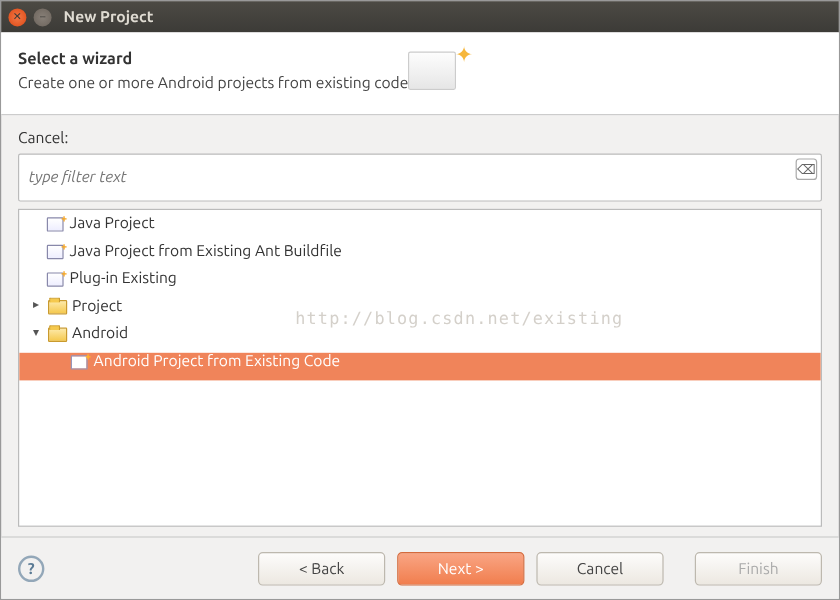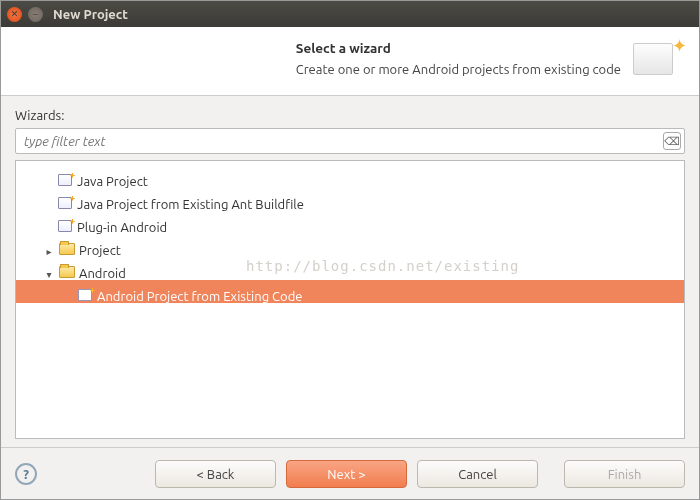--- a/index.html
+++ b/index.html
@@ -6,53 +6,53 @@
 body { background: #f0f0f0; width: 700px; height: 500px; overflow: hidden; }
 
 .window { width: 700px; height: 500px; background: #f2f1f0; display: flex; flex-direction: column; border: 1px solid #999; }
 
 .titlebar { height: 26px; background: linear-gradient(#4c4a44, #3c3b37); display: flex; align-items: center; padding: 0 6px; gap: 6px; }
 .win-btn { width: 15px; height: 15px; border-radius: 50%; display: flex; align-items: center; justify-content: center; font-size: 9px; color: #3a3a36; }
 .win-close { background: radial-gradient(#f07746, #dd4814); }
 .win-min { background: radial-gradient(#888078, #6b635b); }
 .title-text { color: #dfdbd2; font-size: 13px; font-weight: bold; margin-left: 4px; }
 
-.header { background: #fff; padding: 10px 14px 16px; border-bottom: 1px solid #ccc; display: flex; justify-content: flex-end; align-items: center; gap: 12px; }
+.header { background: #fff; padding: 10px 14px 16px; border-bottom: 1px solid #ccc; display: flex; justify-content: flex-start; align-items: center; }
 .header-text h3 { font-size: 13.5px; font-weight: bold; color: #333; margin-bottom: 6px; }
 .header-text p { font-size: 13px; color: #444; }
 .header-icon { width: 52px; height: 42px; position: relative; }
 .header-icon .box { position: absolute; width: 40px; height: 32px; background: linear-gradient(#fdfdfd, #e6e6e6); border: 1px solid #ccc; border-radius: 2px; top: 6px; left: 0; }
 .header-icon .star { position: absolute; right: -2px; top: -2px; color: #f6b73c; font-size: 18px; }
 
 .body { flex: 1; padding: 12px 14px 8px; display: flex; flex-direction: column; gap: 6px; overflow: hidden; }
 .wizards-label { font-size: 13px; color: #333; }
 .filter-wrap { position: relative; }
-.filter { width: 100%; height: 26px; border: 1px solid #bbb; border-radius: 2px; padding: 0 26px 0 8px; font-size: 13px; color: #999; background: #fff; font-style: italic; }
+.filter { width: 100%; height: 40px; border: 1px solid #bbb; border-radius: 2px; padding: 0 26px 0 8px; font-size: 13px; color: #999; background: #fff; font-style: italic; }
 .filter-clear { position: absolute; right: 4px; top: 4px; width: 18px; height: 18px; display: flex; align-items: center; justify-content: center; font-size: 11px; color: #666; border: 1px solid #aaa; border-radius: 3px; cursor: pointer; }
 
 .tree { flex: 1; background: #fff; border: 1px solid #bbb; overflow-y: auto; font-size: 13px; color: #333; padding-top: 4px; }
-.tree-row { display: flex; align-items: flex-end; height: 23px; padding-left: 23px; gap: 4px; cursor: pointer; white-space: nowrap; }
+.tree-row { display: flex; align-items: flex-start; height: 23px; padding-left: 4px; gap: 4px; cursor: pointer; white-space: nowrap; }
 .tree-row.selected { background: #f0845a; color: #fff; }
 .tree-row.selected .tree-icon { filter: brightness(1.1); }
 .tree-arrow { width: 12px; font-size: 10px; color: #555; text-align: center; }
 .tree-indent { display: inline-block; }
 .tree-icon { width: 16px; height: 16px; display: inline-flex; align-items: center; justify-content: center; font-size: 12px; }
 
 .folder-open { width: 16px; height: 12px; background: linear-gradient(#fde9a8, #f5c94e); border: 1px solid #c99a2e; border-radius: 1px; position: relative; }
 .folder-open::before { content: ""; position: absolute; top: -3px; left: 0; width: 7px; height: 3px; background: #f5c94e; border: 1px solid #c99a2e; border-bottom: none; border-radius: 1px 1px 0 0; }
 
 .proj { width: 14px; height: 12px; background: linear-gradient(#fff,#eef); border: 1px solid #88a; border-radius: 1px; position: relative; }
 .proj::after { content: "+"; position: absolute; right: -4px; top: -5px; font-size: 9px; color: #f6a623; font-weight: bold; }
 
 .watermark { position: absolute; top: 258px; left: 246px; color: #d4d0ca; font-family: monospace; font-size: 14px; letter-spacing: 1px; pointer-events: none; }
 
 .footer { height: 52px; border-top: 1px solid #ccc; background: #f2f1f0; display: flex; align-items: center; padding: 0 14px; gap: 10px; }
 .help { width: 22px; height: 22px; border: 2px solid #93a7b8; border-radius: 50%; color: #5a7a94; font-size: 13px; display: flex; align-items: center; justify-content: center; cursor: pointer; font-weight: bold; }
 .spacer { flex: 1; }
-.btn { width: 121px; height: 28px; border: 1px solid #bdb8ae; border-radius: 4px; background: linear-gradient(#fdfcfb, #ece8e1); font-size: 13px; color: #444; cursor: pointer; }
+.btn { width: 106px; height: 28px; border: 1px solid #bdb8ae; border-radius: 4px; background: linear-gradient(#fdfcfb, #ece8e1); font-size: 13px; color: #444; cursor: pointer; }
 .btn.primary { background: linear-gradient(#f9a584, #f17e4e); border-color: #d46a3c; color: #fff; }
 .btn:disabled { color: #aaa; cursor: default; margin-left: 16px; }
 </style>
 </head>
 <body>
 
 <div class="window">
 
   <div class="titlebar">
     <div class="win-btn win-close">✕</div>
@@ -65,21 +65,21 @@
       <h3>Select a wizard</h3>
       <p>Create one or more Android projects from existing code</p>
     </div>
     <div class="header-icon">
       <div class="box"></div>
       <div class="star">✦</div>
     </div>
   </div>
 
   <div class="body">
-    <div class="wizards-label">Wizards:</div>
+    <div class="wizards-label">Cancel:</div>
     <div class="filter-wrap">
       <input class="filter" placeholder="type filter text" style="">
       <div class="filter-clear">⌫</div>
     </div>
     <div class="tree" id="tree">
         <div class="tree-row">
           <span class="tree-indent" style="width: 14px;"></span>
           <span class="tree-icon">
             <span class="proj"></span>
           </span>
@@ -90,21 +90,21 @@
           <span class="tree-icon">
             <span class="proj"></span>
           </span>
           <span>Java Project from Existing Ant Buildfile</span>
         </div>
         <div class="tree-row">
           <span class="tree-indent" style="width: 14px;"></span>
           <span class="tree-icon">
             <span class="proj"></span>
           </span>
-          <span>Plug-in Android</span>
+          <span>Plug-in Existing</span>
         </div>
         <div class="tree-row">
           <span class="tree-indent" style="width: 0px;"></span>
           <span class="tree-arrow">▸</span>
           <span class="tree-icon">
             <span class="folder-open"></span>
           </span>
           <span>Project</span>
         </div>
         <div class="tree-row">

